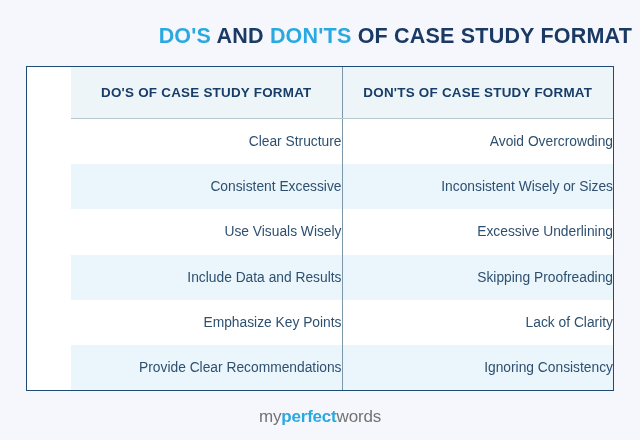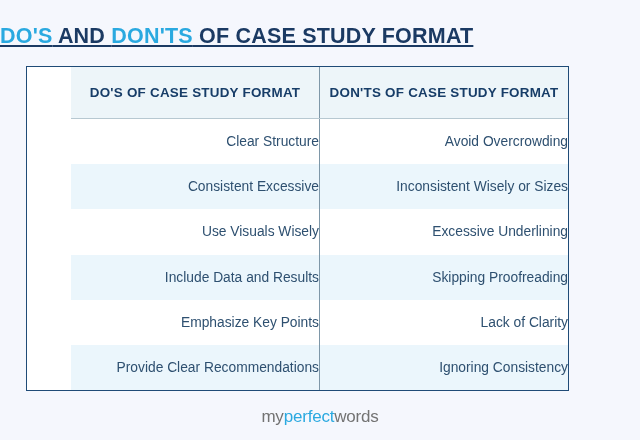--- a/index.html
+++ b/index.html
@@ -19,36 +19,35 @@
     height: 440px;
     box-sizing: border-box;
   }
 
   
   .title {
     position: absolute;
     left: 0;
     top: 24px;
     width: 632px;
-    text-align: left;
+    text-align: right;
     font-size: 21.5px;
     font-weight: bold;
     letter-spacing: 0.2px;
     color: #1b3a63;
     white-space: nowrap;
-    text-decoration: underline;
   }
   .title .accent { color: #2aa9e0; }
 
   
   .table-wrap {
     position: absolute;
     left: 26px;
     top: 66px;
-    width: 543px;
+    width: 588px;
     height: 325px;
     box-sizing: border-box;
     border: 1.5px solid #1f4b77;
     background: #ffffff;
     overflow: hidden;
     padding-left: 44px;
   }
   table.cmp {
     width: 100%;
     height: 100%;
@@ -93,21 +92,21 @@
     white-space: nowrap;
   }
   .logo .lg-my,
   .logo .lg-words {
     color: #737373;
     font-weight: normal;
     letter-spacing: -0.2px;
   }
   .logo .lg-perfect {
     color: #2aa9e0;
-    font-weight: normal;
+    font-weight: bold;
     letter-spacing: -0.2px;
   }
 </style>
 </head>
 <body>
 
 <div class="page">
 
   <div class="title">
     <span class="accent">DO'S</span><span> AND </span><span class="accent">DON'TS</span><span> OF CASE STUDY FORMAT</span>

